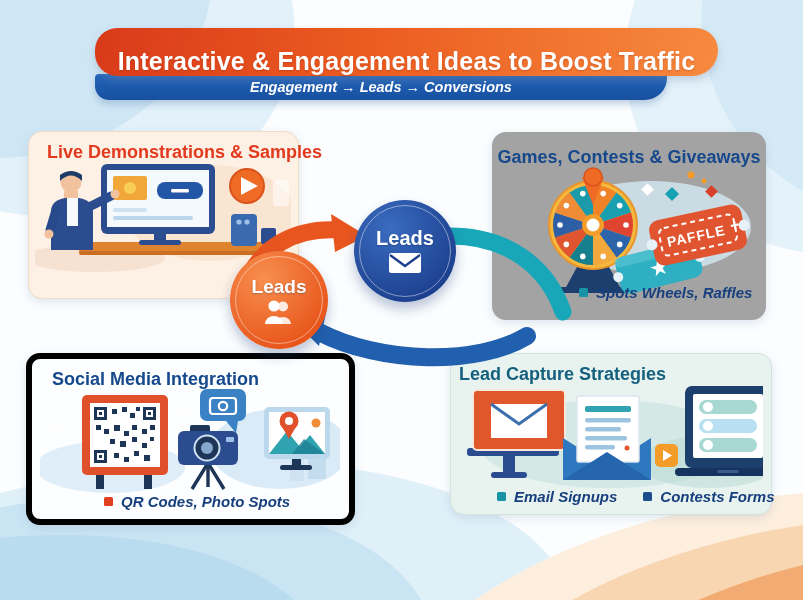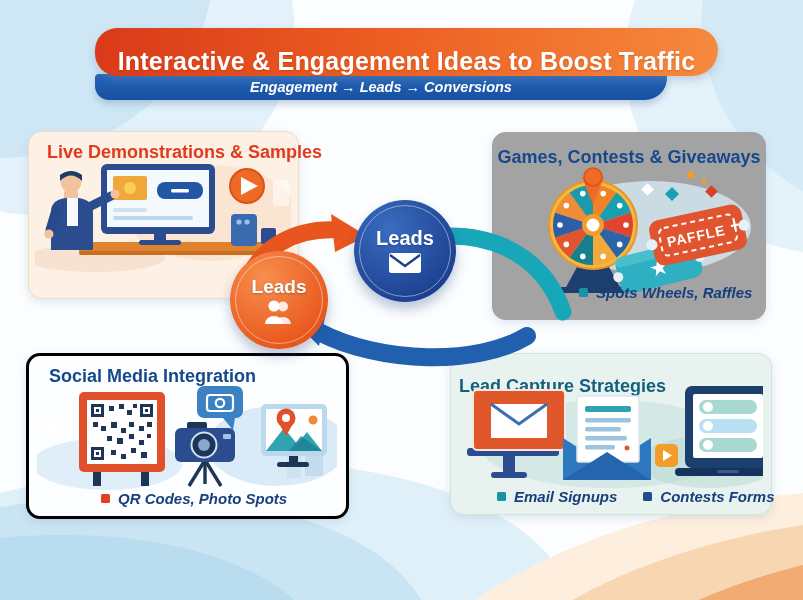--- a/index.html
+++ b/index.html
@@ -35,28 +35,28 @@
     background:linear-gradient(180deg,#2465bb,#17509f);
     border-radius:4px 0 22px 14px;
     display:flex;align-items:center;justify-content:center;
     box-shadow:0 4px 7px rgba(120,150,190,.45);
   }
   .subbar span{color:#fff;font-size:14.5px;font-weight:bold;font-style:italic;white-space:nowrap;}
   
   .card{position:absolute;border-radius:14px;z-index:1;box-shadow:0 3px 8px rgba(140,165,195,.25);}
   .card-live{left:28px;top:131px;width:269px;height:166px;background:#fdf0e4;border:1px solid #f3dcc4;}
   .card-games{left:492px;top:132px;width:264px;height:178px;background:#a3a3a3;border:5px solid #a3a3a3;}
-  .card-social{left:26px;top:353px;width:317px;height:160px;background:#fcfeff;border:3px solid #000000;}
+  .card-social{left:26px;top:353px;width:317px;height:160px;background:#fcfeff;border:6px solid #000000;}
   .card-lead{left:450px;top:353px;width:320px;height:160px;background:#e8f2ef;border:1px solid #d2e4de;}
   .card-title{position:absolute;top:10px;font-size:18px;font-weight:bold;white-space:nowrap;}
   .t-red{color:#e23a1e;left:18px;}
   .t-navy{color:#16488c;}
   .card-games .card-title{left:0;width:100%;text-align:center;}
   .card-social .card-title{left:20px;}
-  .t-teal{color:#14607e;left:8px;margin-top:12px;}
+  .t-teal{color:#14607e;left:8px;}
   .card-art{position:absolute;left:0;top:0;}
   .bullets{position:absolute;display:flex;gap:26px;align-items:center;}
   .bullet{display:flex;align-items:center;gap:8px;}
   .bullet .sq{width:9px;height:9px;border-radius:1.5px;flex:0 0 auto;}
   .sq-red{background:#e0401f;}
   .sq-teal{background:#1693a5;}
   .sq-navy{background:#1d4d8c;}
   .bullet .bl{font-size:15px;font-weight:bold;font-style:italic;color:#173f7d;white-space:nowrap;}
   .bul-live{left:52px;bottom:10px;}
   .bul-games{left:82px;bottom:14px;}

